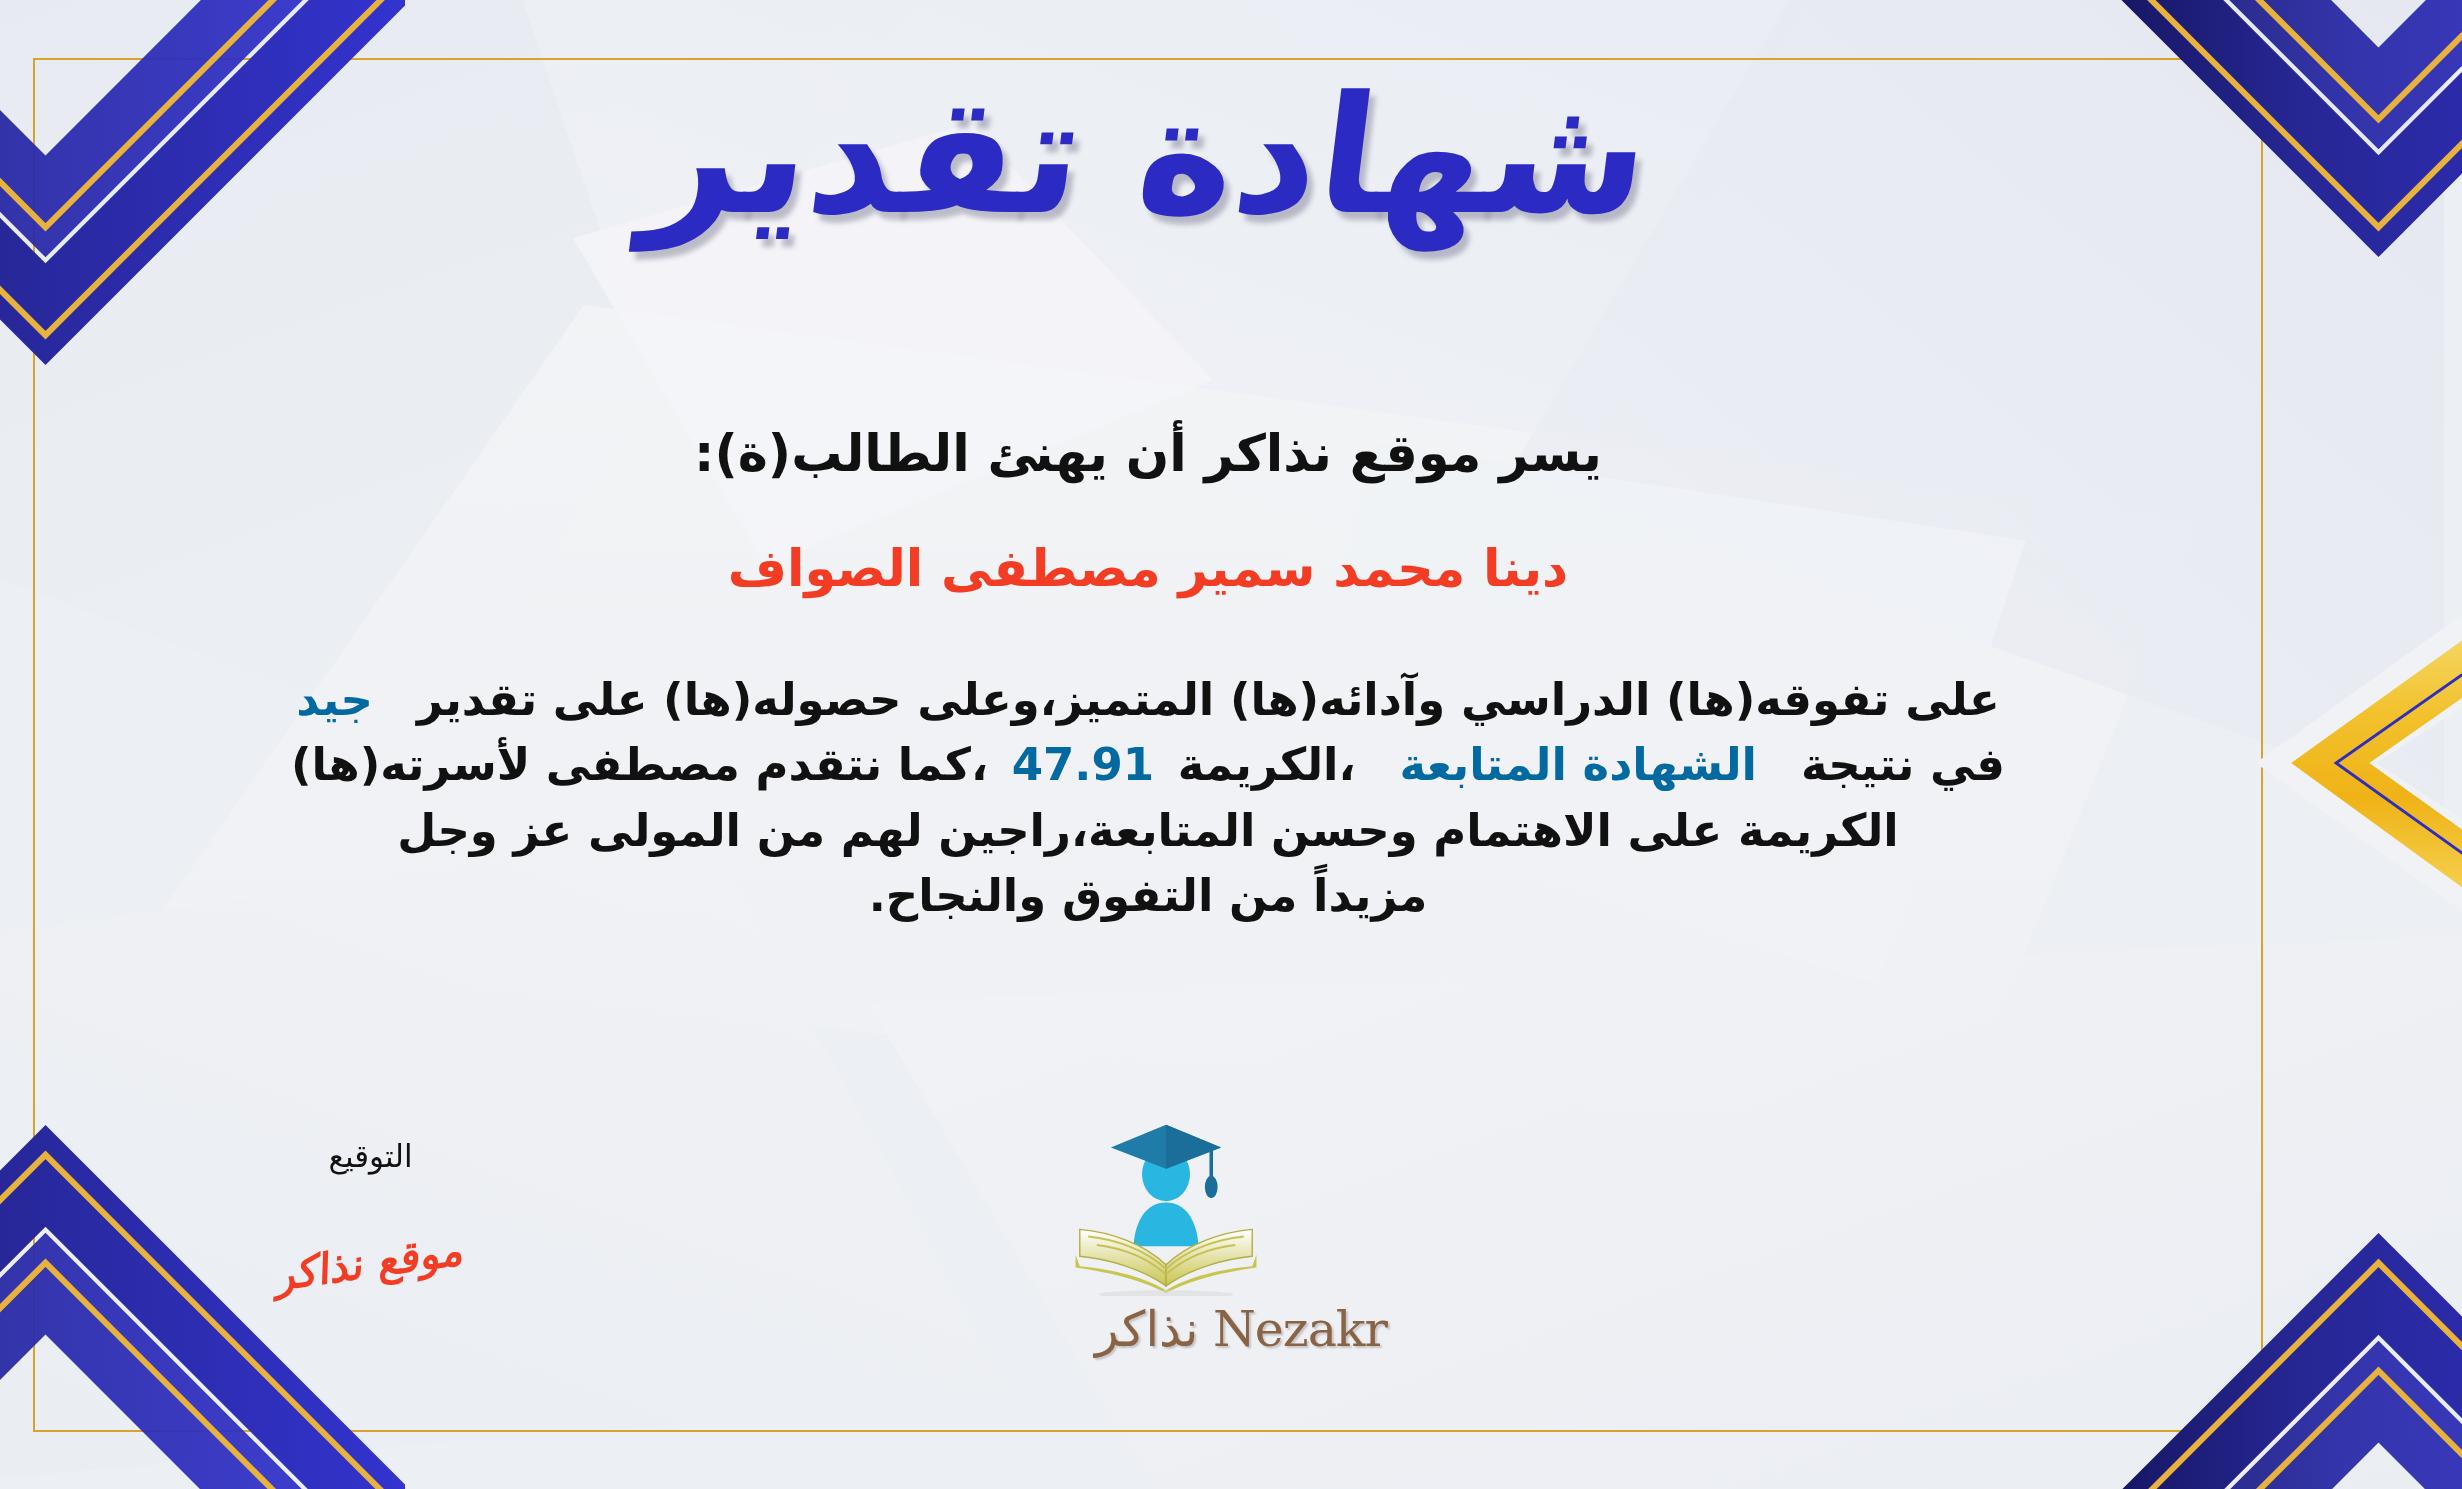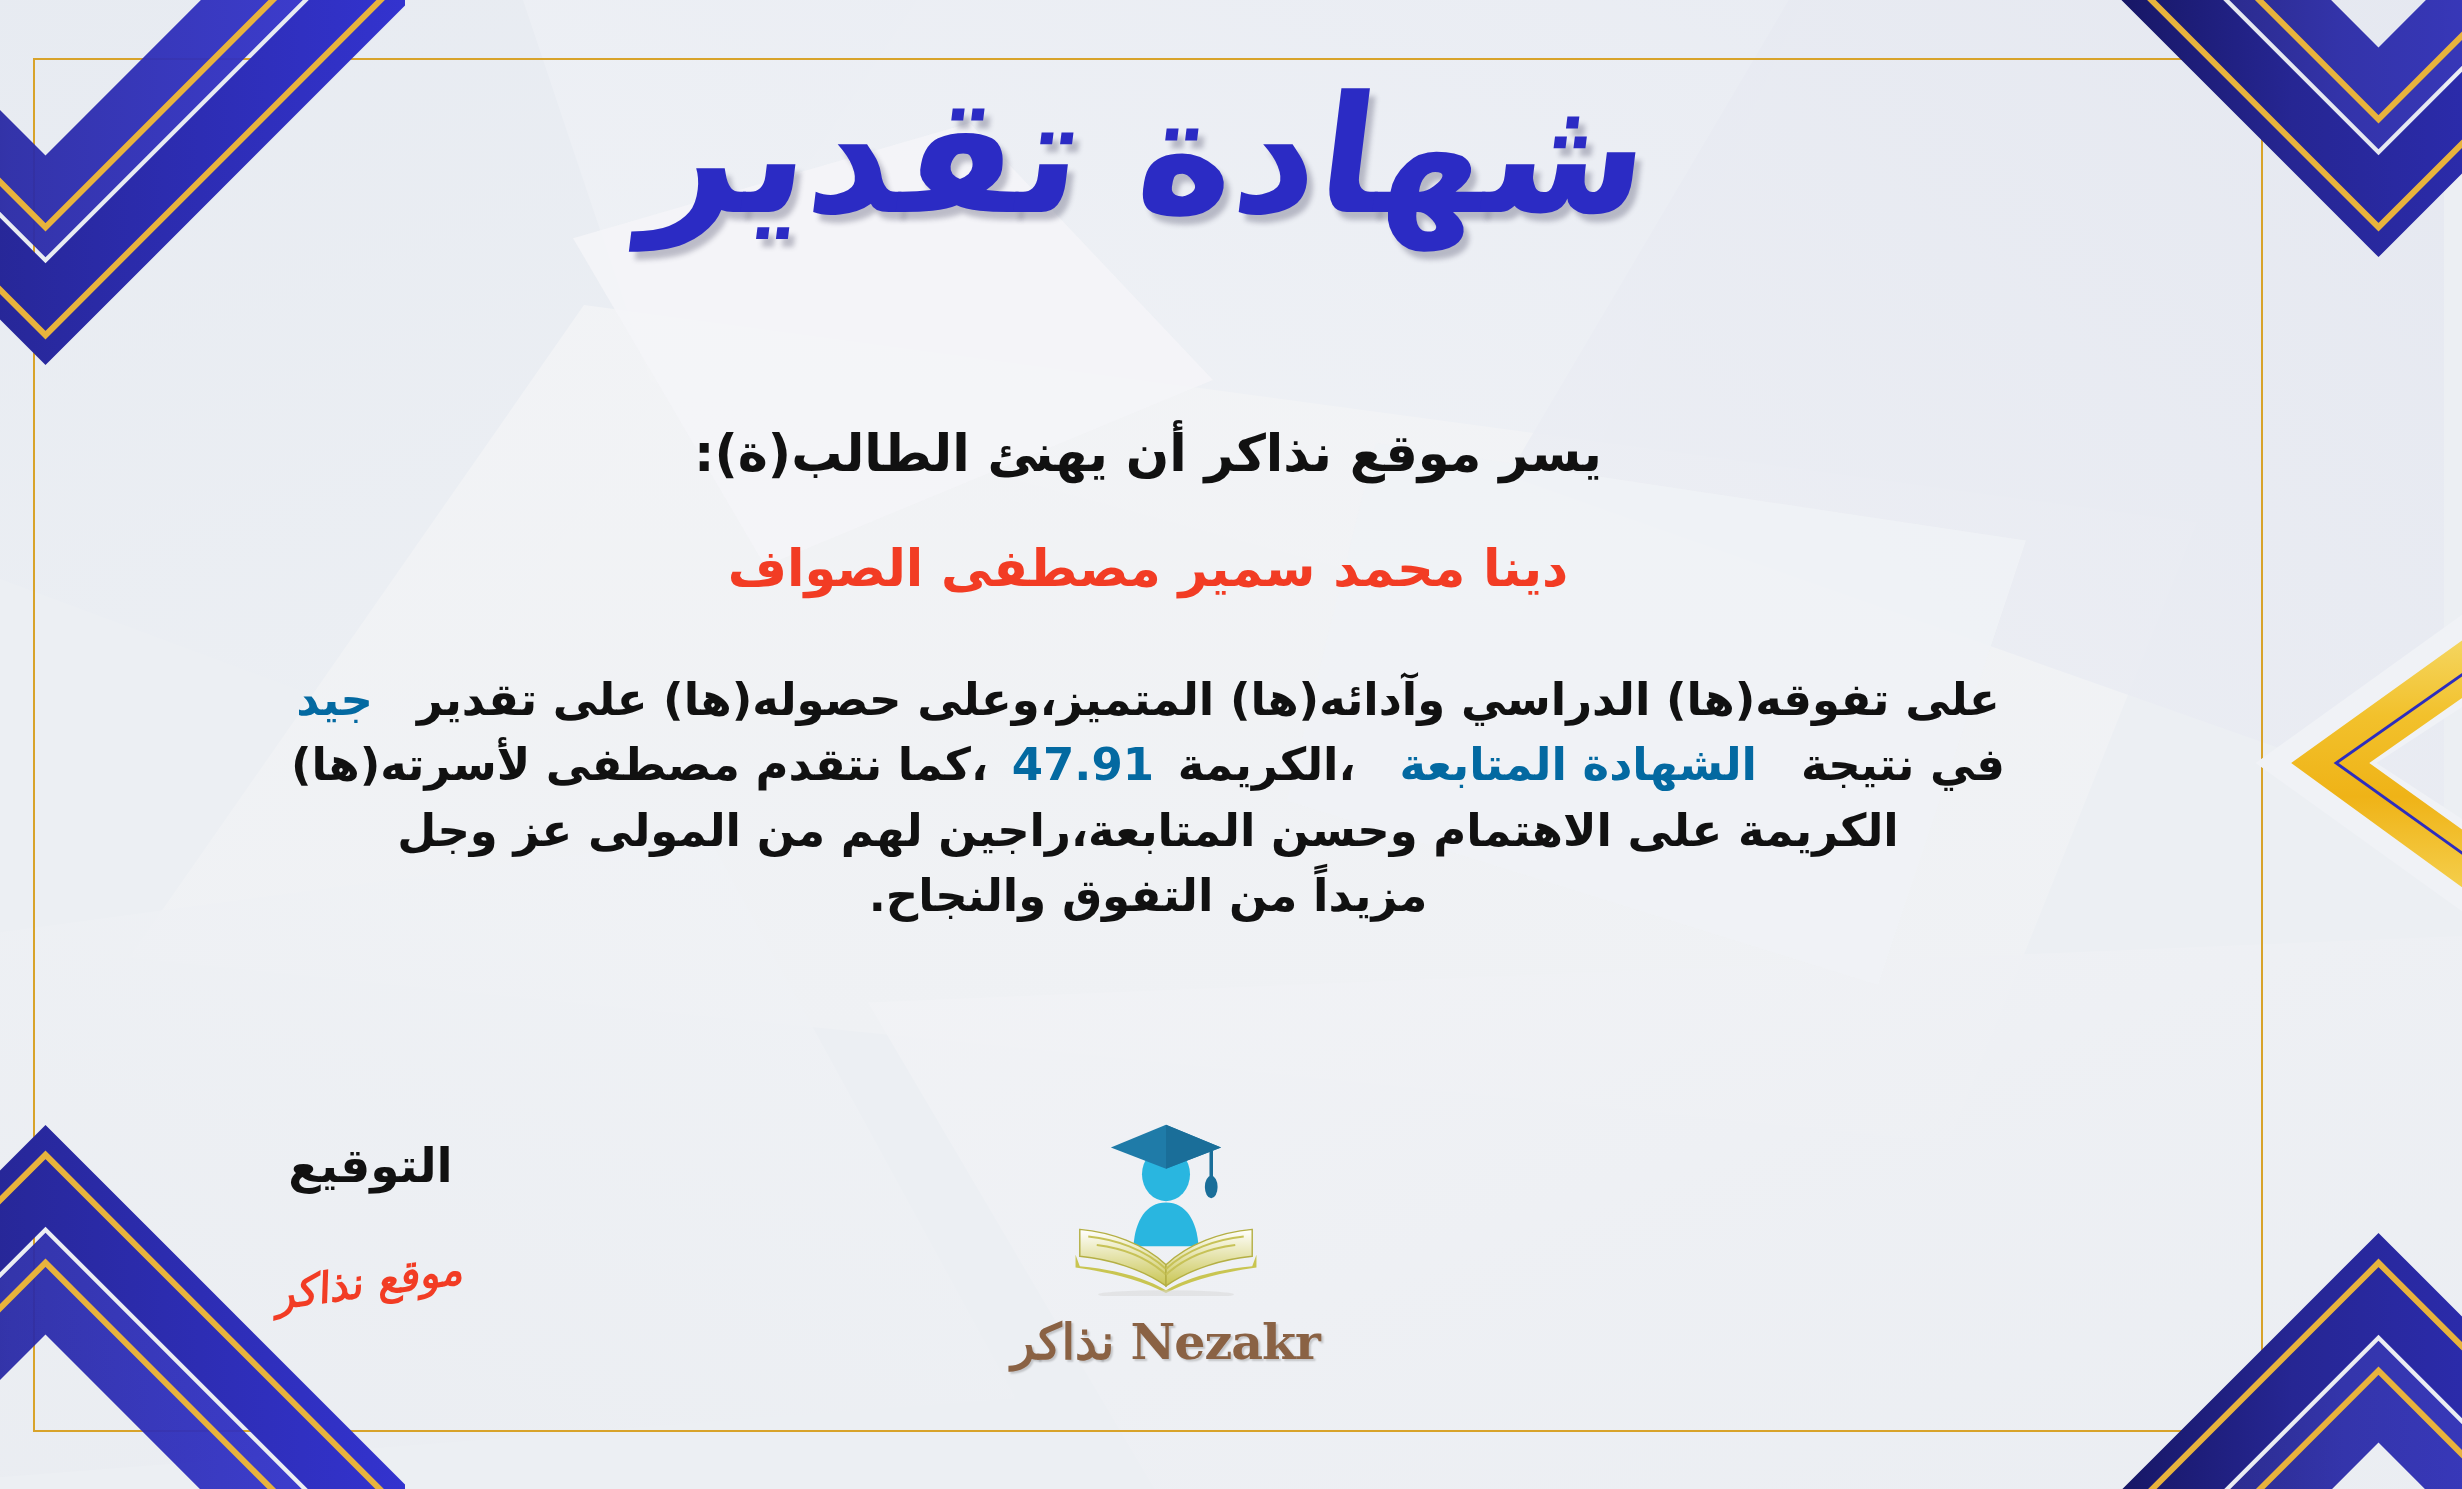--- a/index.html
+++ b/index.html
@@ -81,38 +81,39 @@
     font-size:45px;font-weight:700;color:#111;
     line-height:1.45;
   }
   .body-line{white-space:nowrap;}
   .hl{color:#0369a1;}
   .gap{display:inline-block;width:44px;}
   .gap-sm{display:inline-block;width:23.6px;}
 
   
   .sig-block{position:absolute;left:364px;top:1138px;width:345px;text-align:center;}
-  .sig-label{font-size:47px;font-weight:700;color:#111;}
+  .sig-label{font-size:31px;font-weight:400;color:#111;}
   .sig-hand{
     margin-top:64px;
     font-family:"DejaVu Serif","Liberation Serif",serif;
     font-size:42px;color:#f23c24;font-weight:700;
     transform:rotate(-8deg) skewX(-10deg);
   }
 
   
   .logo{position:absolute;left:1110px;top:1119px;width:443px;text-align:center;}
   .logo-mark{width:212px;height:177px;margin:0 auto;display:block;}
   .logo-word{
-    margin-top:17px;
-    font-size:49px;font-weight:700;color:#8a6244;
+    margin-top:5px;
+    font-size:49px;font-weight:400;color:#8a6244;
     font-family:"DejaVu Serif","Liberation Serif",serif;
     letter-spacing:-1px;
     white-space:nowrap;
     text-shadow:2px 2px 2px rgba(0,0,0,.18);
+    text-align:right;
   }
 </style>
 </head>
 <body>
 
 <div class="page">
 
   <div class="facets">
     <div class="facet f1"></div>
     <div class="facet f2"></div>

